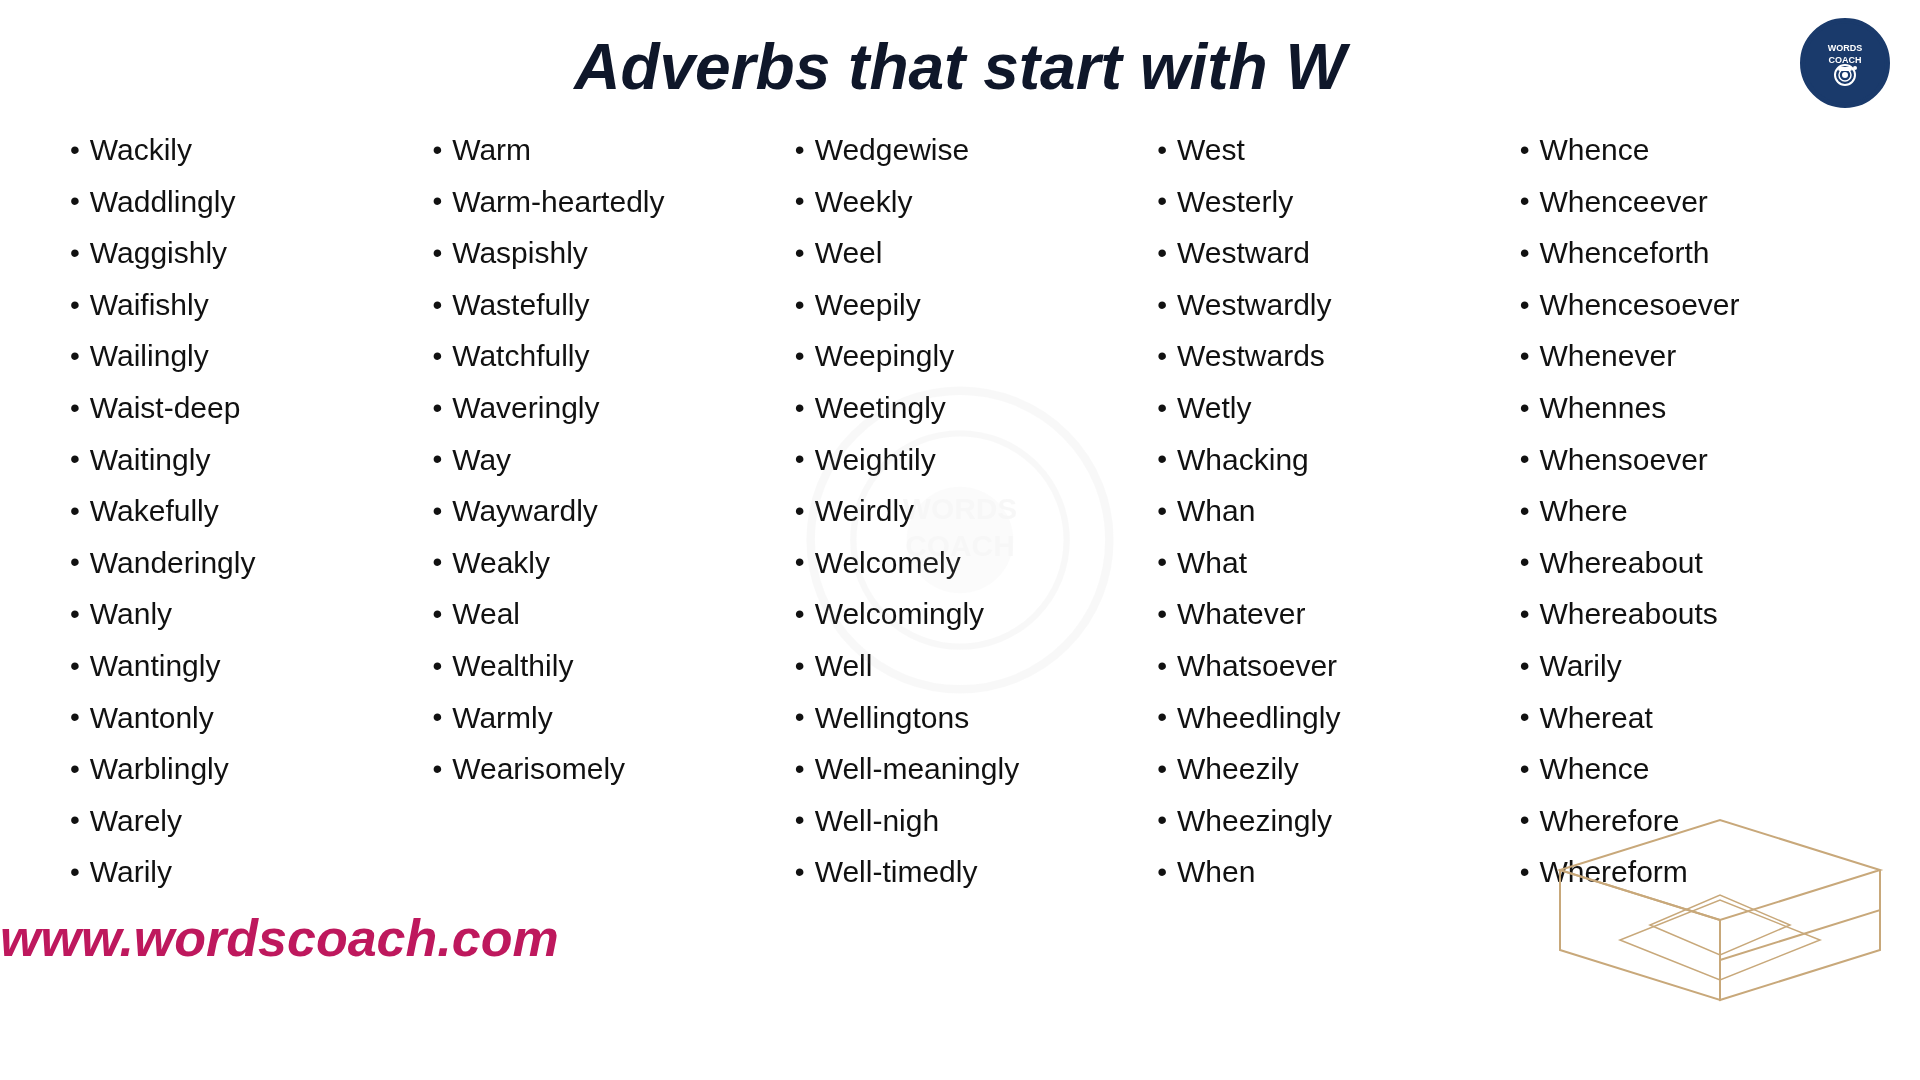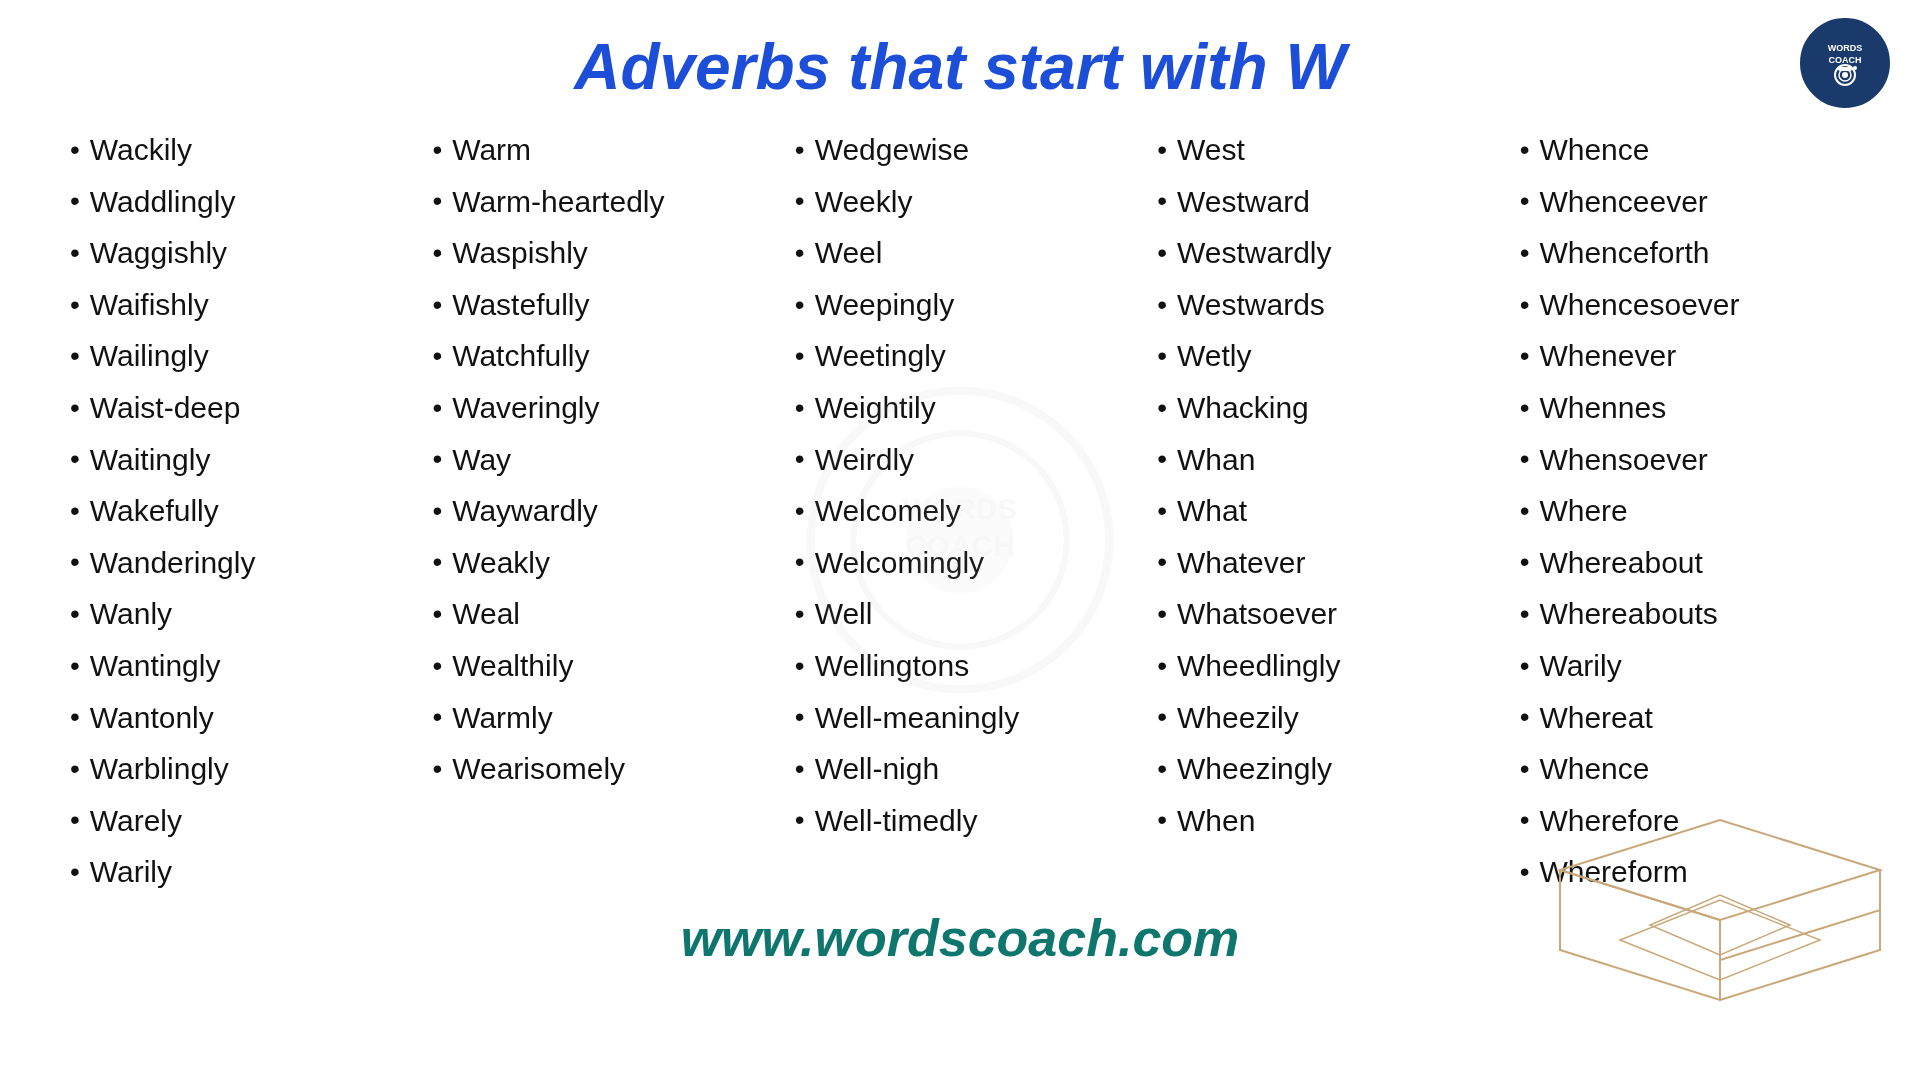--- a/index.html
+++ b/index.html
@@ -6,21 +6,21 @@
     body {
       background: #fff;
       font-family: Arial, sans-serif;
       width: 1920px;
       height: 1080px;
       overflow: hidden;
       position: relative;
     }
     .page-title {
       text-align: center;
-      color: #1d4ed8;
+      color: #0f172a;
       font-size: 64px;
       font-weight: 900;
       padding: 30px 0 20px 0;
       font-style: italic;
     }
     .columns-wrapper {
       display: flex;
       justify-content: flex-start;
       padding: 0 60px;
       gap: 12px;
@@ -39,22 +39,21 @@
       align-items: center;
       gap: 10px;
     }
     .column li::before {
       content: "•";
       color: #111;
       font-size: 28px;
       flex-shrink: 0;
     }
     .footer-url {
-      text-align: center;
-      color: #0f766e;
+      color: #be185d;
       font-size: 52px;
       font-weight: 900;
       font-style: italic;
       margin-top: 10px;
     }
     .logo {
       position: absolute;
       top: 18px;
       right: 30px;
       width: 90px;
@@ -164,34 +163,36 @@
       <li>Weakly</li>
       <li>Weal</li>
       <li>Wealthily</li>
       <li>Warmly</li>
       <li>Wearisomely</li>
     </ul>
     <ul class="column">
       <li>Wedgewise</li>
       <li>Weekly</li>
       <li>Weel</li>
+      <li>Weepily</li>
       <li>Weepingly</li>
       <li>Weetingly</li>
       <li>Weightily</li>
       <li>Weirdly</li>
       <li>Welcomely</li>
       <li>Welcomingly</li>
       <li>Well</li>
       <li>Wellingtons</li>
       <li>Well-meaningly</li>
       <li>Well-nigh</li>
       <li>Well-timedly</li>
     </ul>
     <ul class="column">
       <li>West</li>
+      <li>Westerly</li>
       <li>Westward</li>
       <li>Westwardly</li>
       <li>Westwards</li>
       <li>Wetly</li>
       <li>Whacking</li>
       <li>Whan</li>
       <li>What</li>
       <li>Whatever</li>
       <li>Whatsoever</li>
       <li>Wheedlingly</li>

